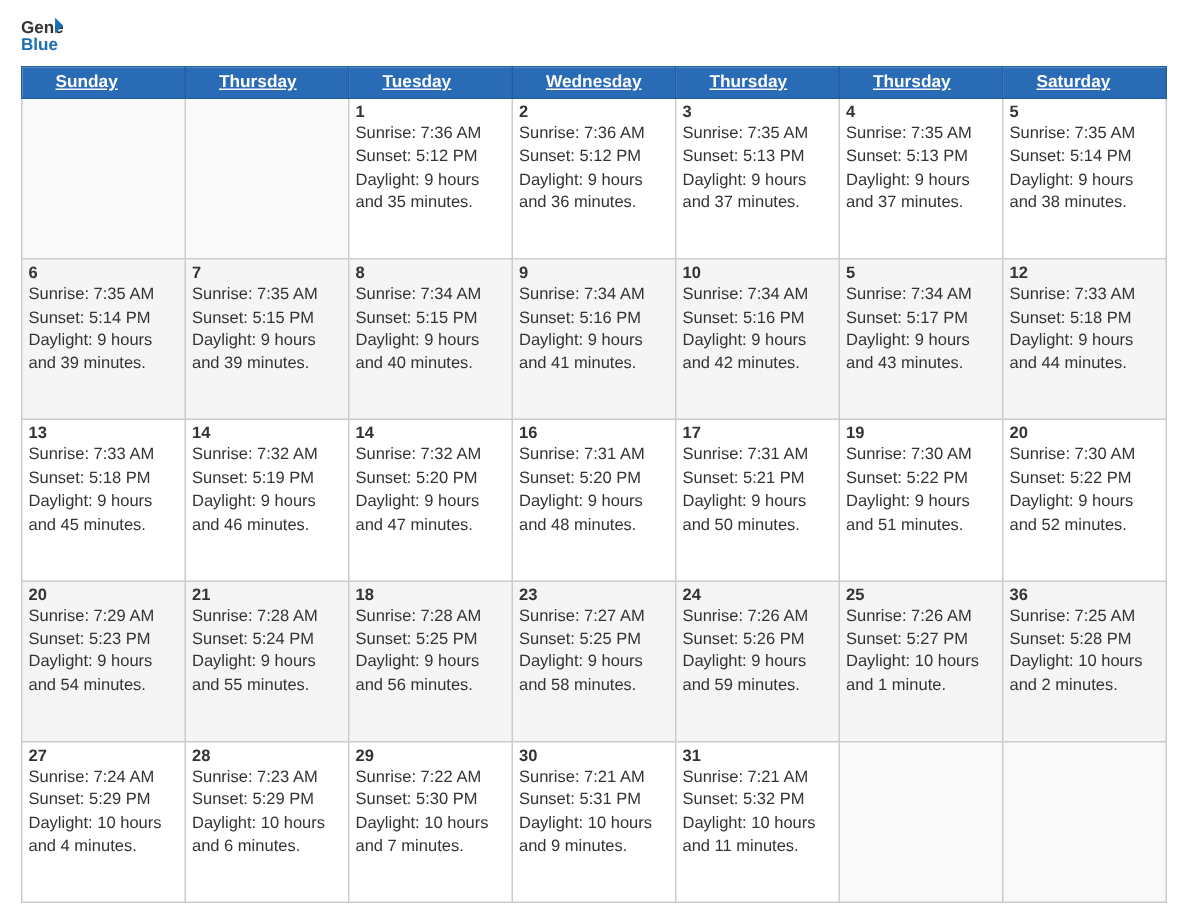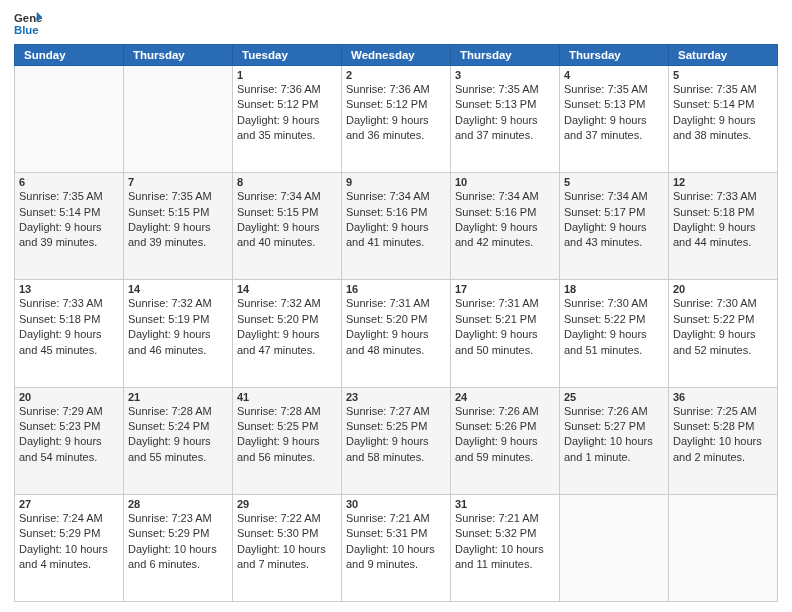--- a/index.html
+++ b/index.html
@@ -50,23 +50,24 @@
       border: 1px solid #ccc;
       border-collapse: collapse;
       width: 100%;
       table-layout: fixed;
     }
     .calendar thead tr th {
       background: #2a6bb5;
       color: #fff;
       font-size: 11.5px;
       font-weight: bold;
-      padding: 4px 9px;
+      padding: 4px 22px;
       text-align: left;
       border: 1px solid #2060a0;
+      text-decoration: underline;
     }
     .calendar tbody tr td {
       border: 1px solid #ccc;
       vertical-align: top;
       padding: 3px 4px;
       font-size: 9.5px;
       color: #333;
       background: #fff;
       height: 88px;
     }
@@ -188,39 +189,39 @@
           </td>
           <td>
             <span class="day-num">16</span>
             <div class="cell-text">Sunrise: 7:31 AM<br>Sunset: 5:20 PM<br>Daylight: 9 hours and 48 minutes.</div>
           </td>
           <td>
             <span class="day-num">17</span>
             <div class="cell-text">Sunrise: 7:31 AM<br>Sunset: 5:21 PM<br>Daylight: 9 hours and 50 minutes.</div>
           </td>
           <td>
-            <span class="day-num">18</span>
+            <span class="day-num">19</span>
             <div class="cell-text">Sunrise: 7:30 AM<br>Sunset: 5:22 PM<br>Daylight: 9 hours and 51 minutes.</div>
           </td>
           <td>
             <span class="day-num">20</span>
             <div class="cell-text">Sunrise: 7:30 AM<br>Sunset: 5:22 PM<br>Daylight: 9 hours and 52 minutes.</div>
           </td>
         </tr>
         <tr>
           <td>
             <span class="day-num">20</span>
             <div class="cell-text">Sunrise: 7:29 AM<br>Sunset: 5:23 PM<br>Daylight: 9 hours and 54 minutes.</div>
           </td>
           <td>
             <span class="day-num">21</span>
             <div class="cell-text">Sunrise: 7:28 AM<br>Sunset: 5:24 PM<br>Daylight: 9 hours and 55 minutes.</div>
           </td>
           <td>
-            <span class="day-num">41</span>
+            <span class="day-num">18</span>
             <div class="cell-text">Sunrise: 7:28 AM<br>Sunset: 5:25 PM<br>Daylight: 9 hours and 56 minutes.</div>
           </td>
           <td>
             <span class="day-num">23</span>
             <div class="cell-text">Sunrise: 7:27 AM<br>Sunset: 5:25 PM<br>Daylight: 9 hours and 58 minutes.</div>
           </td>
           <td>
             <span class="day-num">24</span>
             <div class="cell-text">Sunrise: 7:26 AM<br>Sunset: 5:26 PM<br>Daylight: 9 hours and 59 minutes.</div>
           </td>

